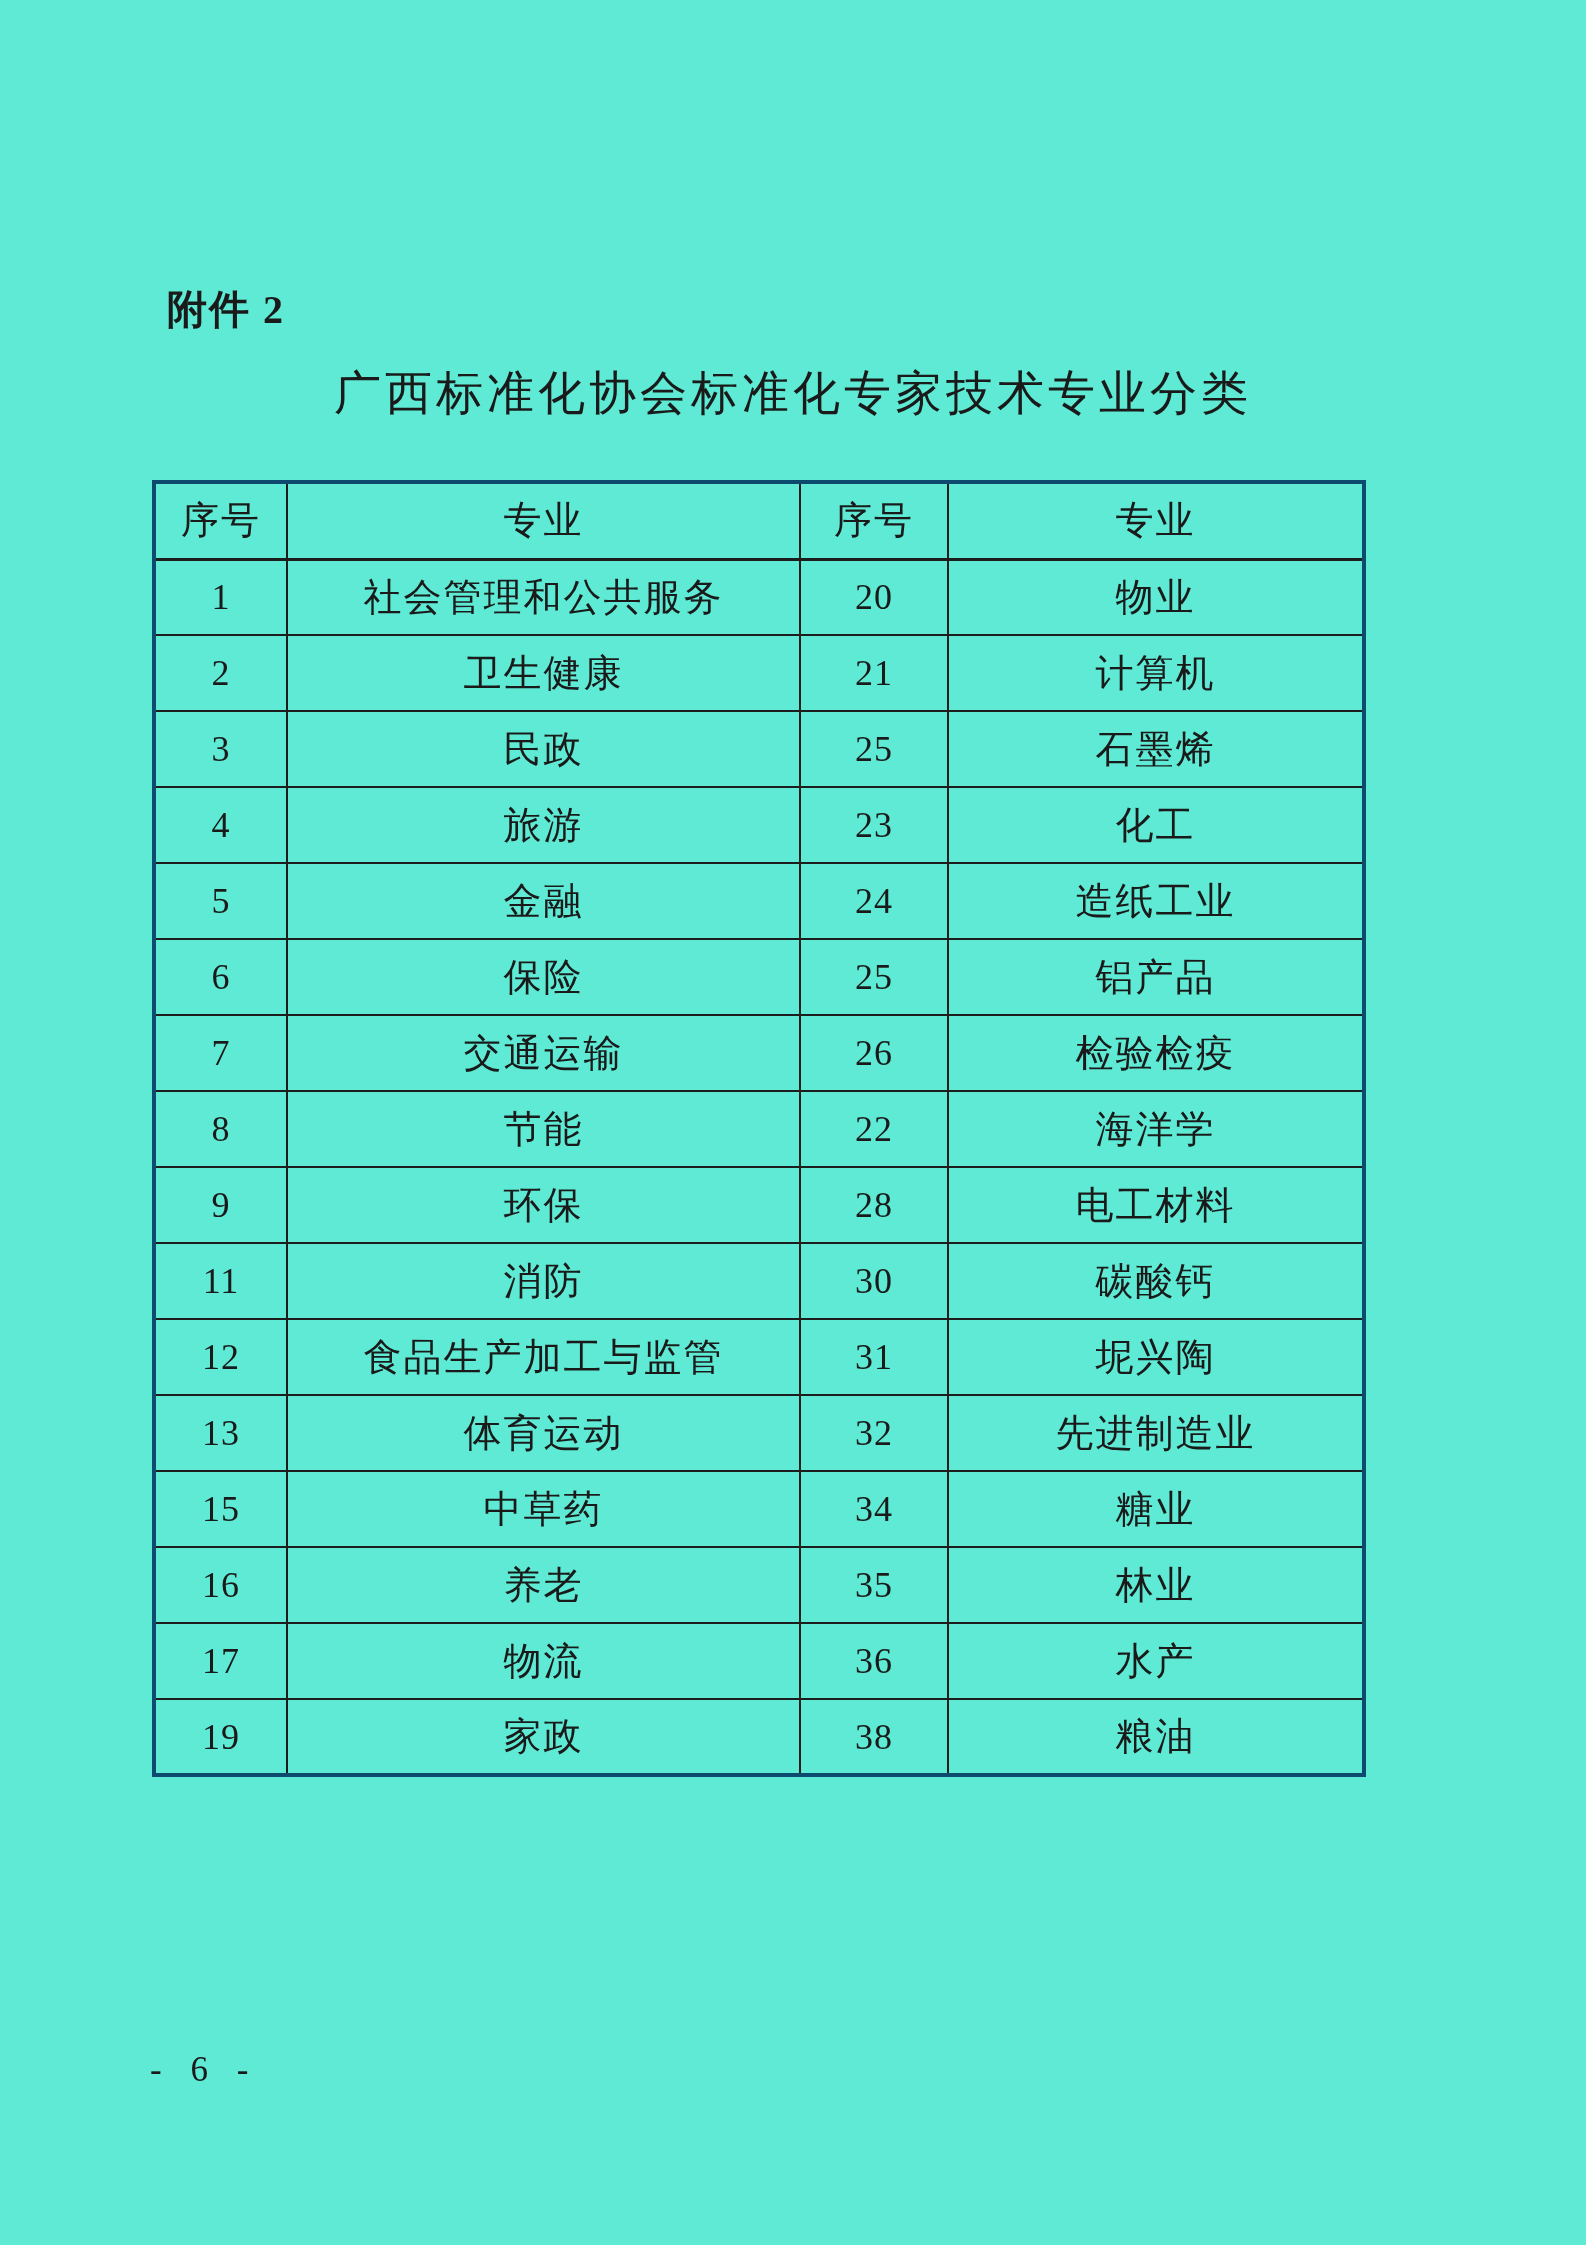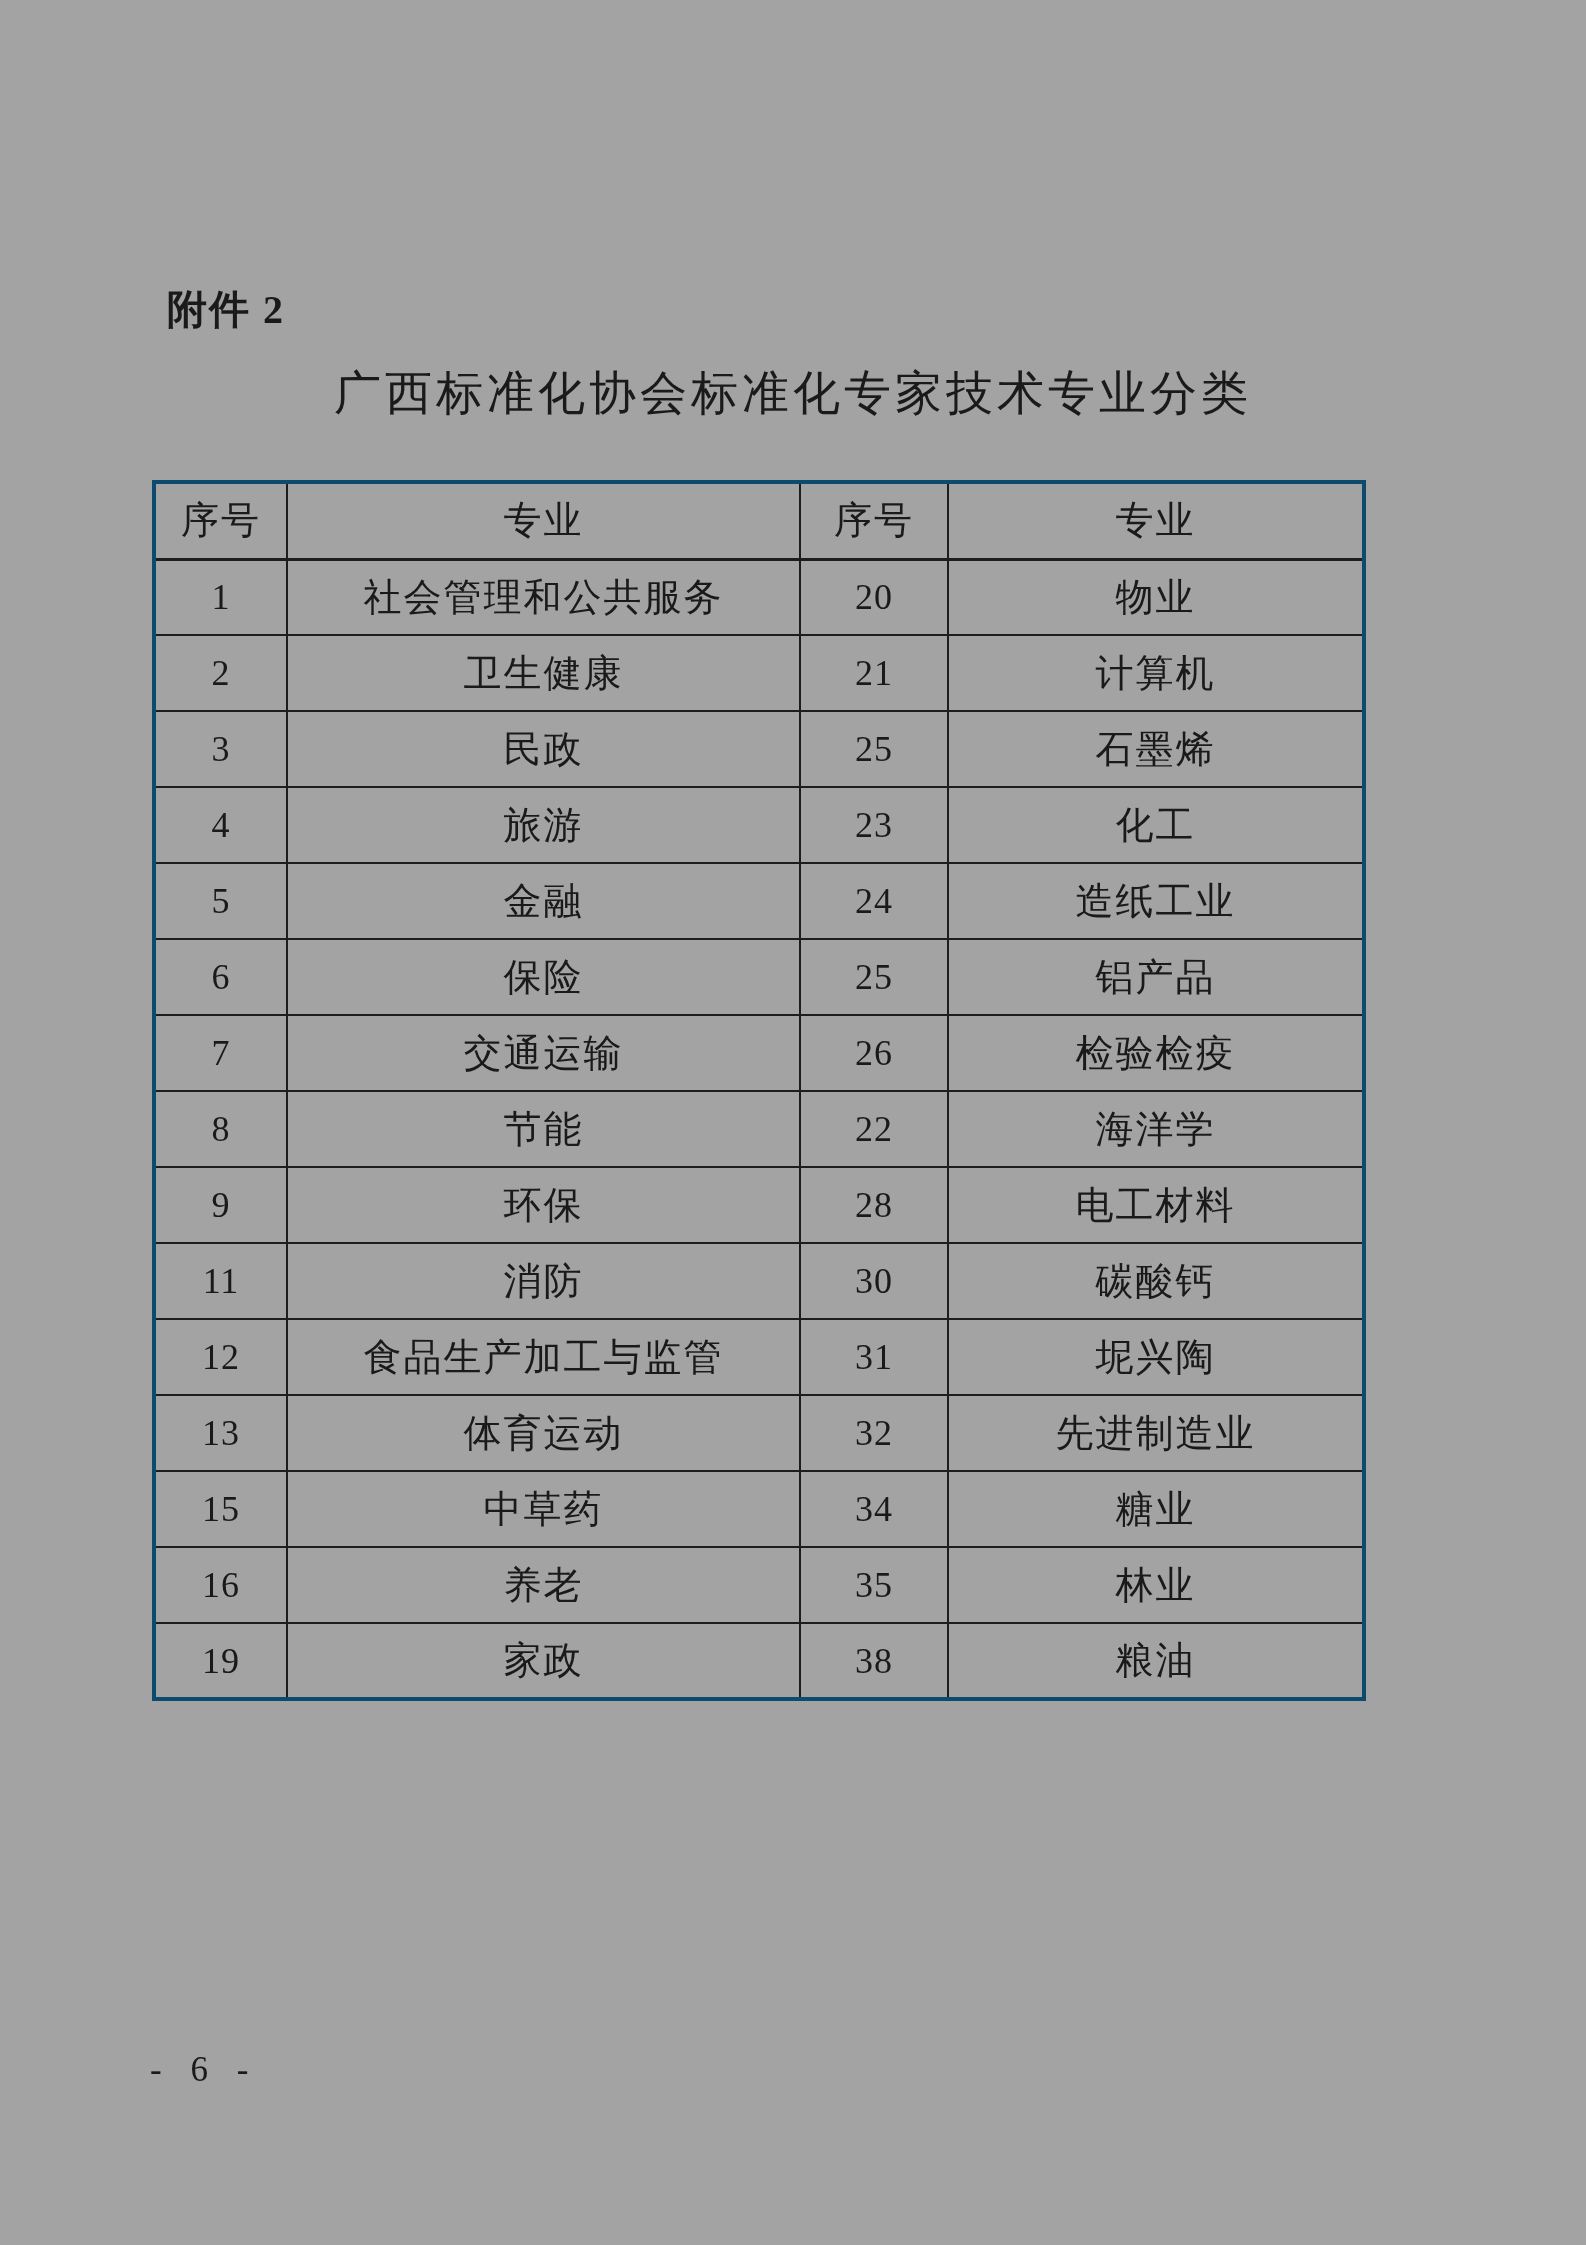--- a/index.html
+++ b/index.html
@@ -1,20 +1,20 @@
 <!DOCTYPE html>
 <html><head>
 <meta charset="utf-8">
 <style>
   html, body { margin: 0; padding: 0; background: #ffffff; }
   .page {
     position: relative;
     width: 1586px;
     height: 2245px;
-    background: #a3a3a3;
+    background: #5eead4;
     font-family: "Liberation Serif", serif;
     color: #1a1a1a;
     overflow: hidden;
   }
   .attachment-label {
     position: absolute;
     left: 167px;
     top: 282px;
     font-size: 40px;
     font-weight: bold;
@@ -172,20 +172,26 @@
           <td class="num">34</td>
           <td class="major">糖业</td>
         </tr>
         <tr>
           <td class="num">16</td>
           <td class="major">养老</td>
           <td class="num">35</td>
           <td class="major">林业</td>
         </tr>
         <tr>
+          <td class="num">17</td>
+          <td class="major">物流</td>
+          <td class="num">36</td>
+          <td class="major">水产</td>
+        </tr>
+        <tr>
           <td class="num">19</td>
           <td class="major">家政</td>
           <td class="num">38</td>
           <td class="major">粮油</td>
         </tr>
       </tbody>
   </table>
 
   <div class="page-number">- 6 -</div>
 

